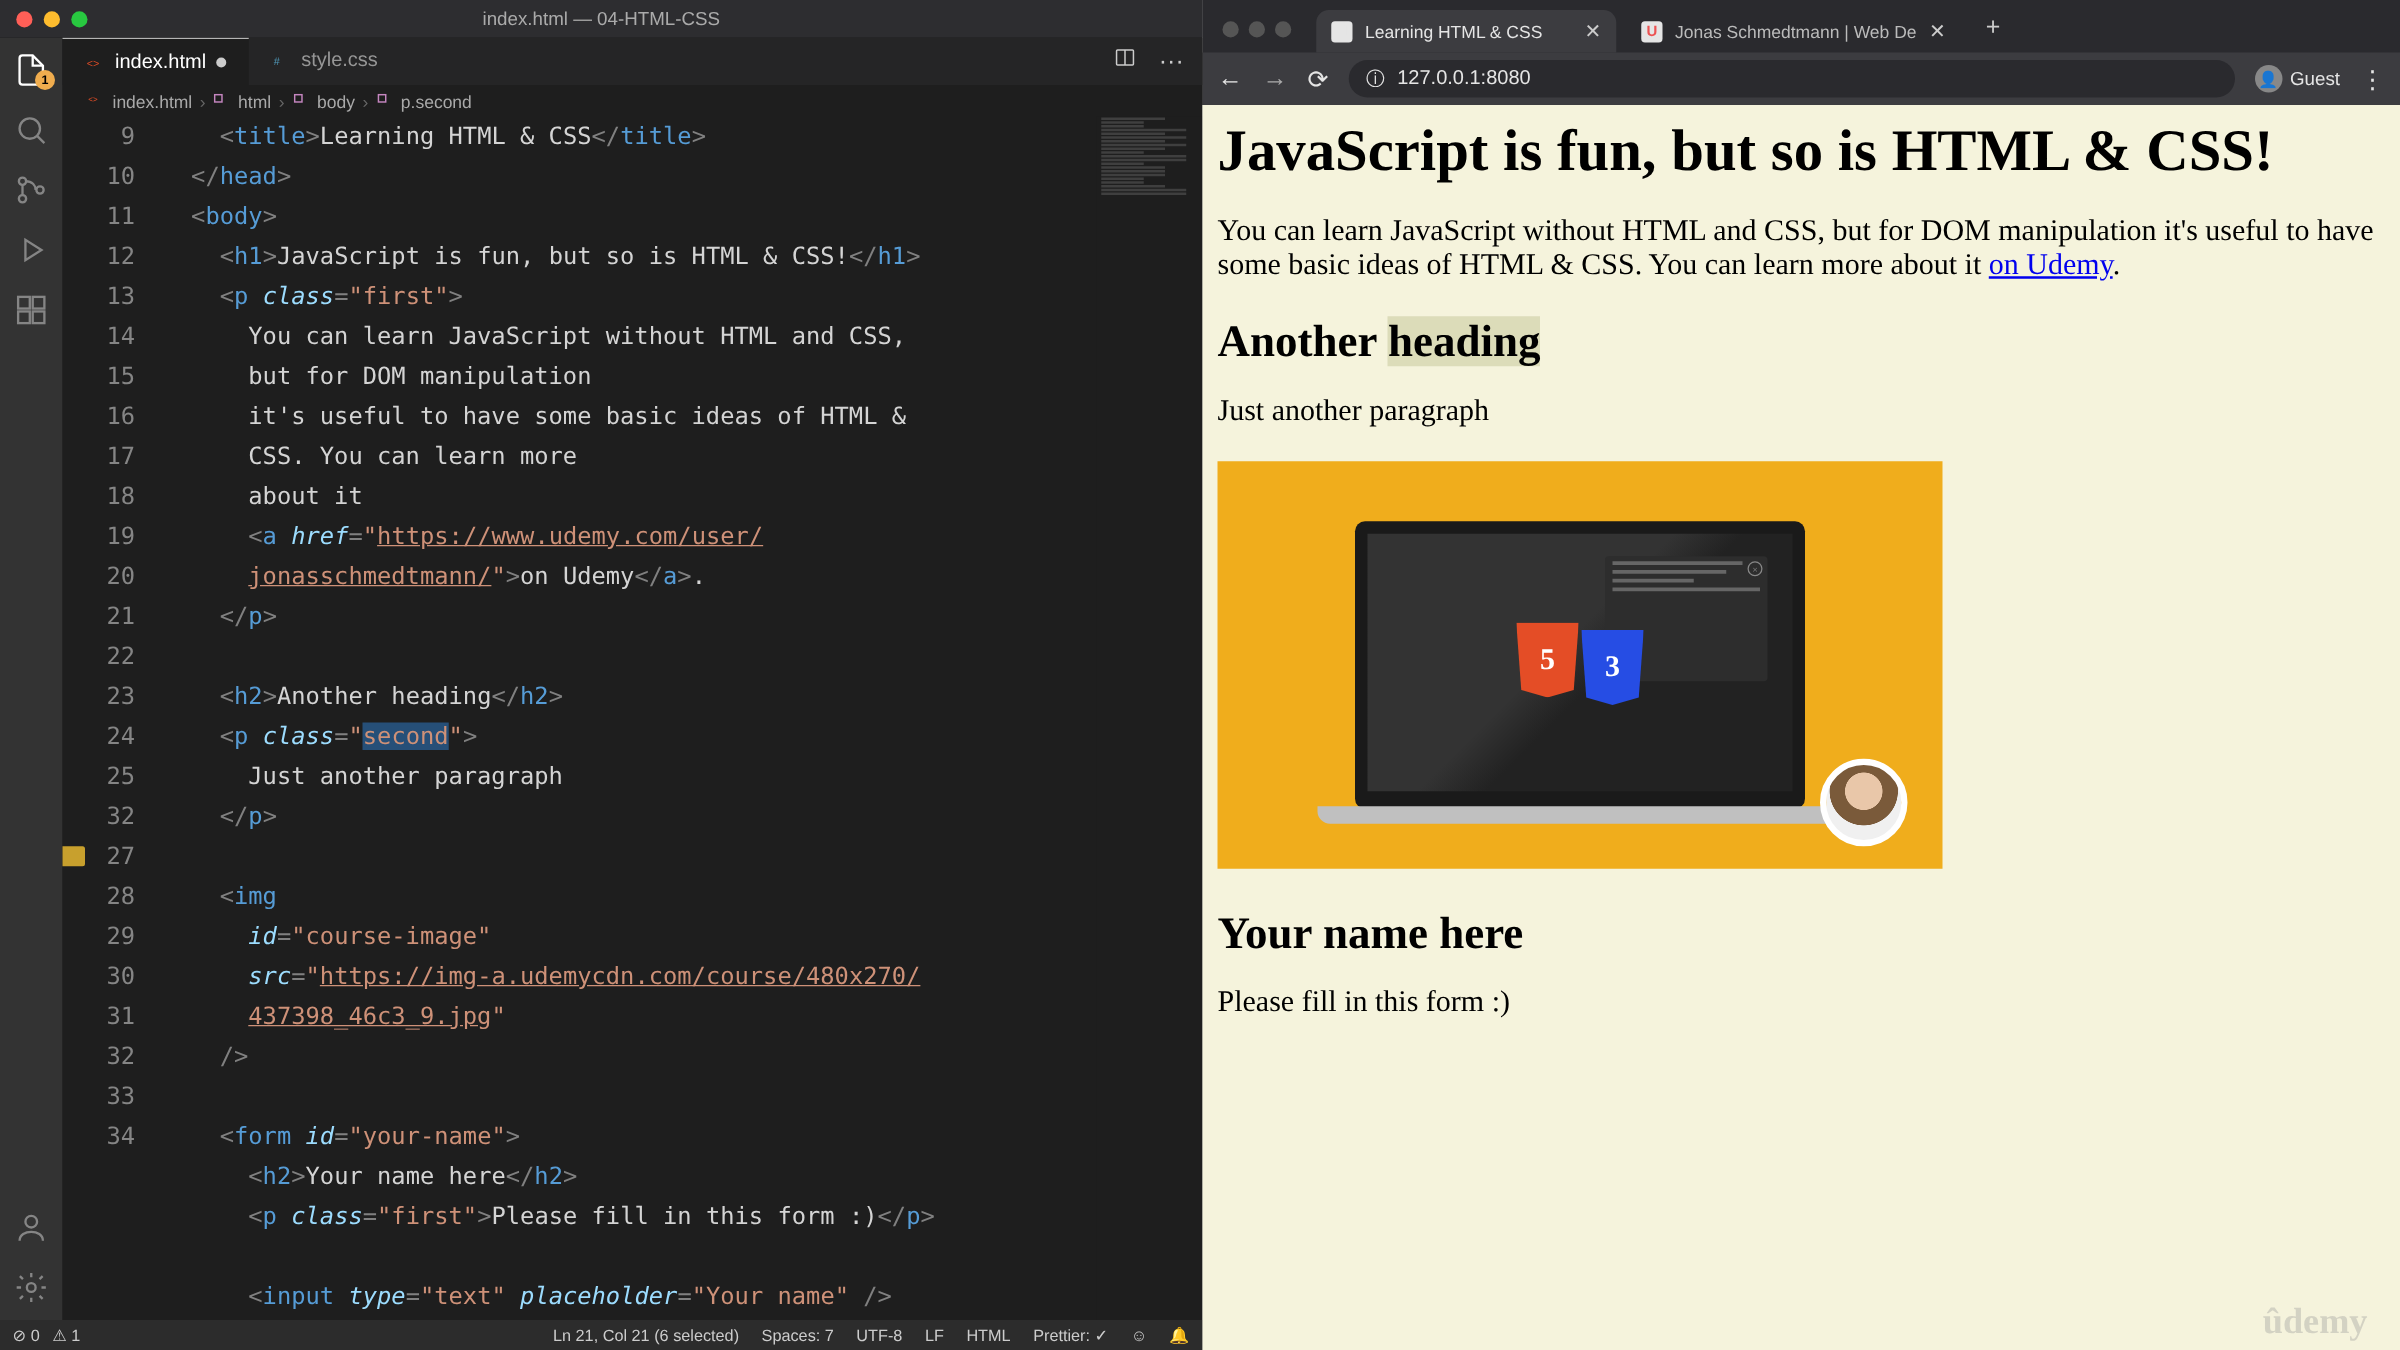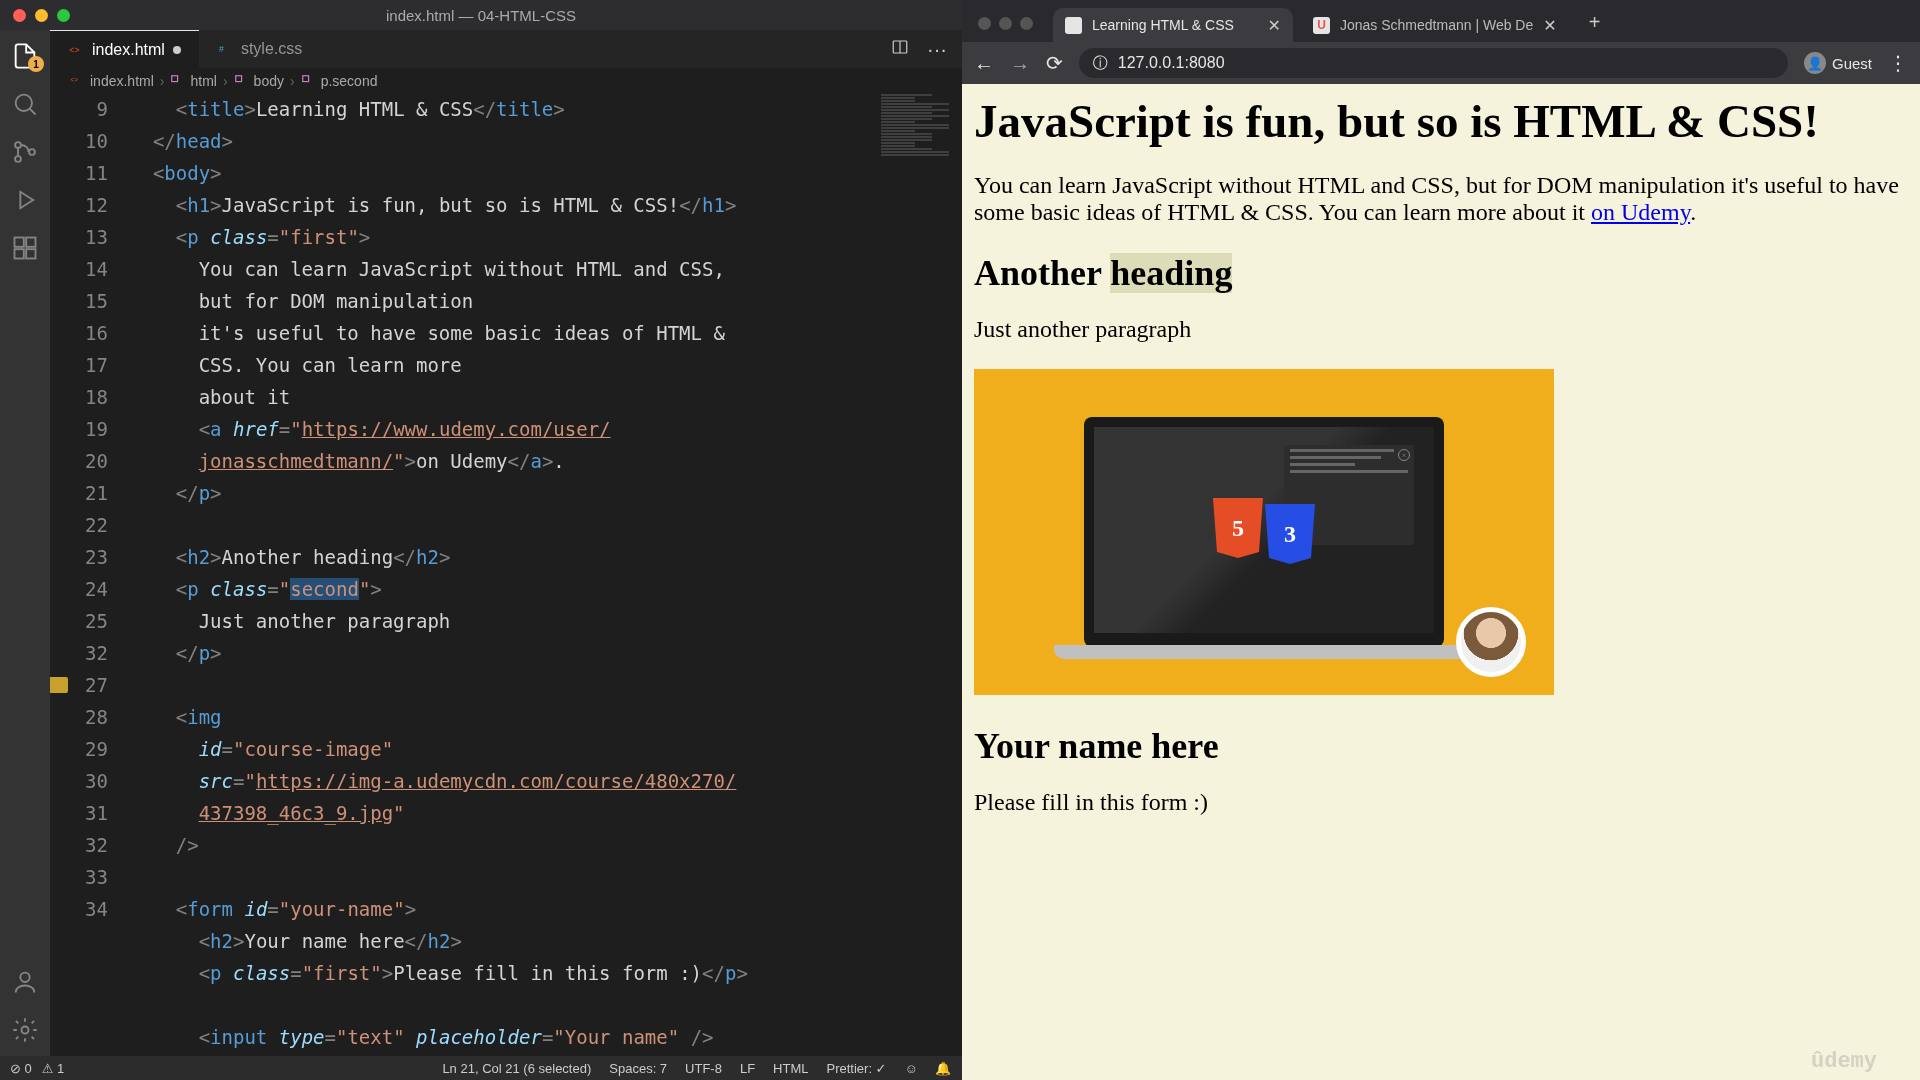--- a/index.html
+++ b/index.html
@@ -97,21 +97,21 @@
 .em-line { height: 3px; margin: 4px 6px; background: #666; }
 .em-line:nth-child(1) { width: 60%; } .em-line:nth-child(2) { width: 80%; }
 .em-line:nth-child(3) { width: 70%; } .em-line:nth-child(4) { width: 50%; }
 .em-x { position: absolute; top: 4px; right: 4px; width: 12px; height: 12px; border: 1px solid #888; border-radius: 50%; color: #888; font-size: 8px; display: flex; align-items: center; justify-content: center; }
 .avatar-pic { position: absolute; right: 28px; bottom: 18px; width: 70px; height: 70px; border-radius: 50%; background: radial-gradient(circle at 50% 35%,#e9c7a9 0 30%,#7a5a3a 31% 55%,#f0f0f0 56% 100%); border: 5px solid #fff; }
 .form-row { display: flex; gap: 8px; align-items: center; }
 .form-row input[type=text] { width: 185px; height: 28px; font-size: 16px; padding: 2px 6px; border: 1px solid #999; background: #fff; font-family: Arial, sans-serif; }
 .form-row button { height: 28px; padding: 2px 10px; font-size: 16px; background: #efefef; border: 1px solid #888; border-radius: 4px; font-family: Arial, sans-serif; }
 
 .watermark { position: absolute; right: 24px; bottom: 24px; color: #fff; font-size: 38px; font-weight: bold; text-shadow: 0 0 8px rgba(0,0,0,.3); }
-.udemy-wm { position: absolute; right: 43px; bottom: 6px; color: rgba(150,150,150,0.35); font-size: 22px; font-weight: bold; font-family: Liberation Mono, monospace; }
+.udemy-wm { position: absolute; right: 26px; bottom: 6px; color: rgba(150,150,150,0.35); font-size: 29px; font-weight: bold; font-family: Liberation Serif, serif; }
 
 svg { width: 100%; height: 100%; }
 </style>
 </head>
 <body>
 
 <div class="vscode">
 
   <div class="titlebar">
     <div class="traffic-lights">

